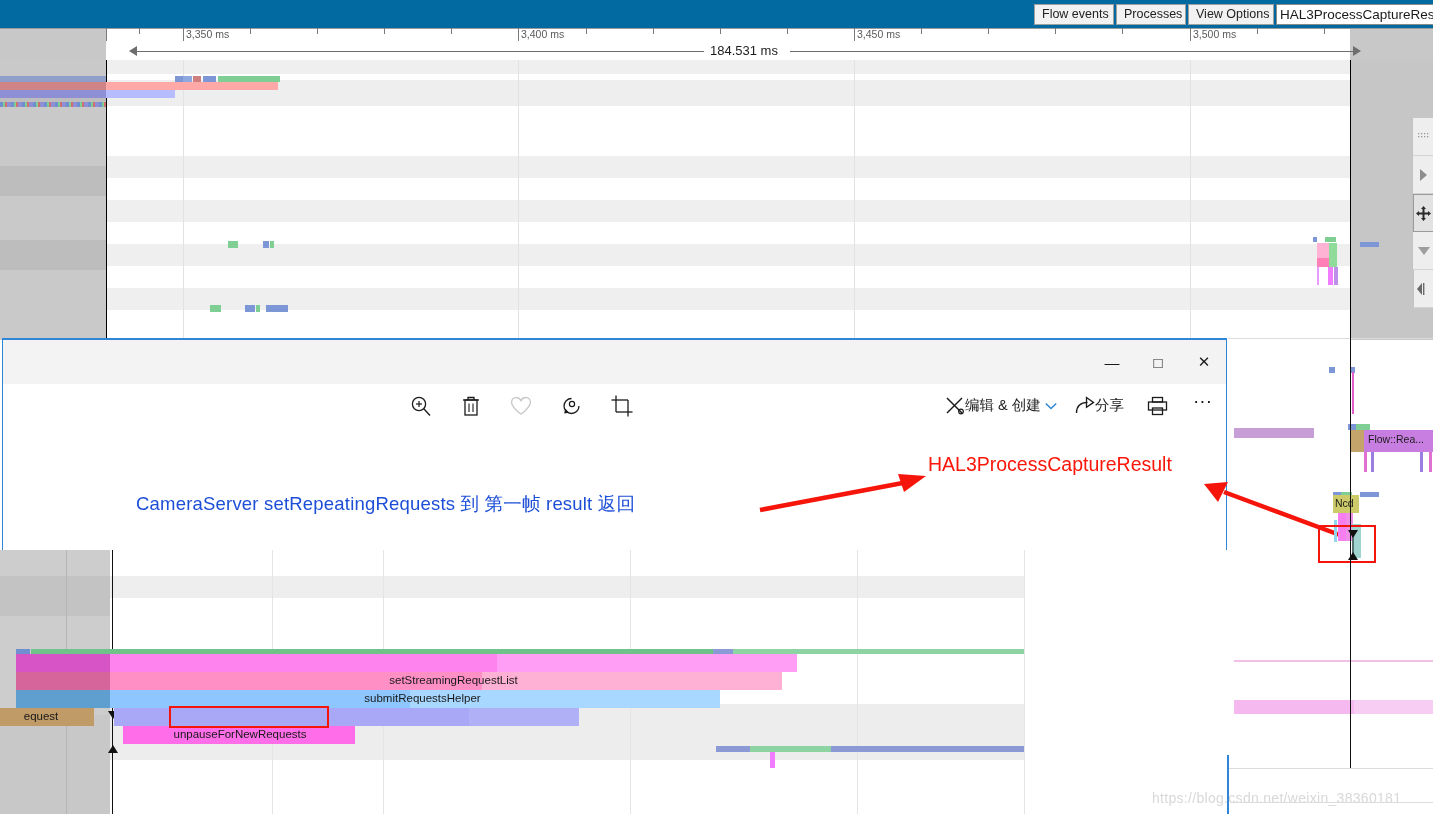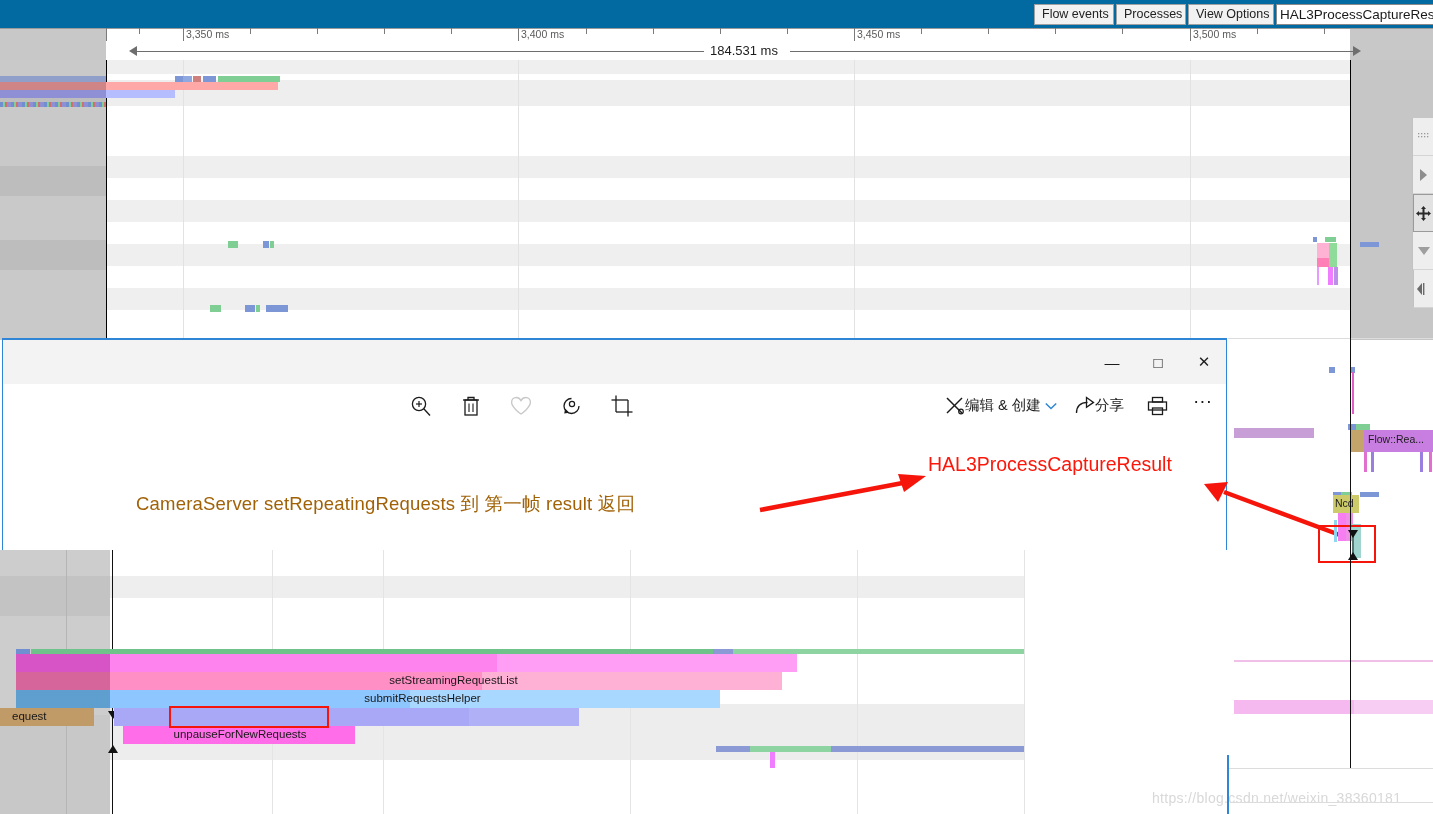--- a/index.html
+++ b/index.html
@@ -81,21 +81,21 @@
           display:flex; align-items:center; justify-content:center;
           font-size:15px; color:#1b1b1b; cursor:pointer; }
   .pw-toolbar { position:absolute; left:0; top:44px; width:1223px; height:44px; background:#ffffff; }
   .ticon { position:absolute; top:4px; width:36px; height:36px;
            display:flex; align-items:center; justify-content:center; cursor:pointer; }
   .tlabel { position:absolute; top:12px; font-size:14.5px; color:#1b1b1b; white-space:nowrap; cursor:pointer; }
   .pw-left-char { position:absolute; left:0px; top:390px; font-size:15px; color:#333; }
 
   
   .anno-cn {
-    position:absolute; font-size:18.5px; color:#a16207; white-space:nowrap;
+    position:absolute; font-size:18.5px; color:#1d4ed8; white-space:nowrap;
     font-family: "Liberation Sans", sans-serif; letter-spacing:0.2px;
   }
   .anno-en {
     position:absolute; font-size:19.5px; color:#fb1709; white-space:nowrap;
   }
   .redbox { position:absolute; border:2.5px solid #f5150a; }
 
   
   .detail { position:absolute; left:0; top:550px; width:1227px; height:264px; background:#ffffff; }
   .d-hdr { position:absolute; left:0; width:110px; background:#cdcdcd; }
@@ -425,21 +425,21 @@
     <div class="d-slice" style="left:123px;top:176px;width:232px;height:18px;background:#ff6ee8;"></div>
 
     <div class="d-slice" style="left:716px;top:196px;width:34px;height:6px;background:#8b9ad4;"></div>
     <div class="d-slice" style="left:750px;top:196px;width:81px;height:6px;background:#8ed4a2;"></div>
     <div class="d-slice" style="left:831px;top:196px;width:193px;height:6px;background:#8b9ad4;"></div>
     <div class="d-slice" style="left:770px;top:202px;width:5px;height:16px;background:#f07cff;"></div>
 
     <div class="d-label" style="left:125px;top:122px;width:657px;">setStreamingRequestList</div>
     <div class="d-label" style="left:125px;top:140px;width:595px;">submitRequestsHelper</div>
     <div class="d-label" style="left:125px;top:176px;width:230px;">unpauseForNewRequests</div>
-    <div class="d-label" style="left:0px;top:158px;width:70px;text-align:left;padding-left:12px;">equest</div>
+    <div class="d-label" style="left:0px;top:158px;width:70px;text-align:center;padding-left:12px;">equest</div>
 
     <div class="redbox" style="left:169px;top:156px;width:160px;height:22px;"></div>
   </div>
 
   <div style="position:absolute;left:1234px;top:428px;width:80px;height:10px;background:#c79fd6;"></div>
   <div style="position:absolute;left:1348px;top:424px;width:8px;height:6px;background:#7d96d6;"></div>
   <div style="position:absolute;left:1356px;top:424px;width:14px;height:6px;background:#7fcf94;"></div>
   <div style="position:absolute;left:1350px;top:430px;width:14px;height:22px;background:#c4a46a;"></div>
   <div style="position:absolute;left:1364px;top:430px;width:69px;height:22px;background:#c87ee0;"></div>
   <div style="position:absolute;left:1368px;top:433px;font-size:10.5px;color:#1c1c1c;white-space:nowrap;">Flow::Rea...</div>

